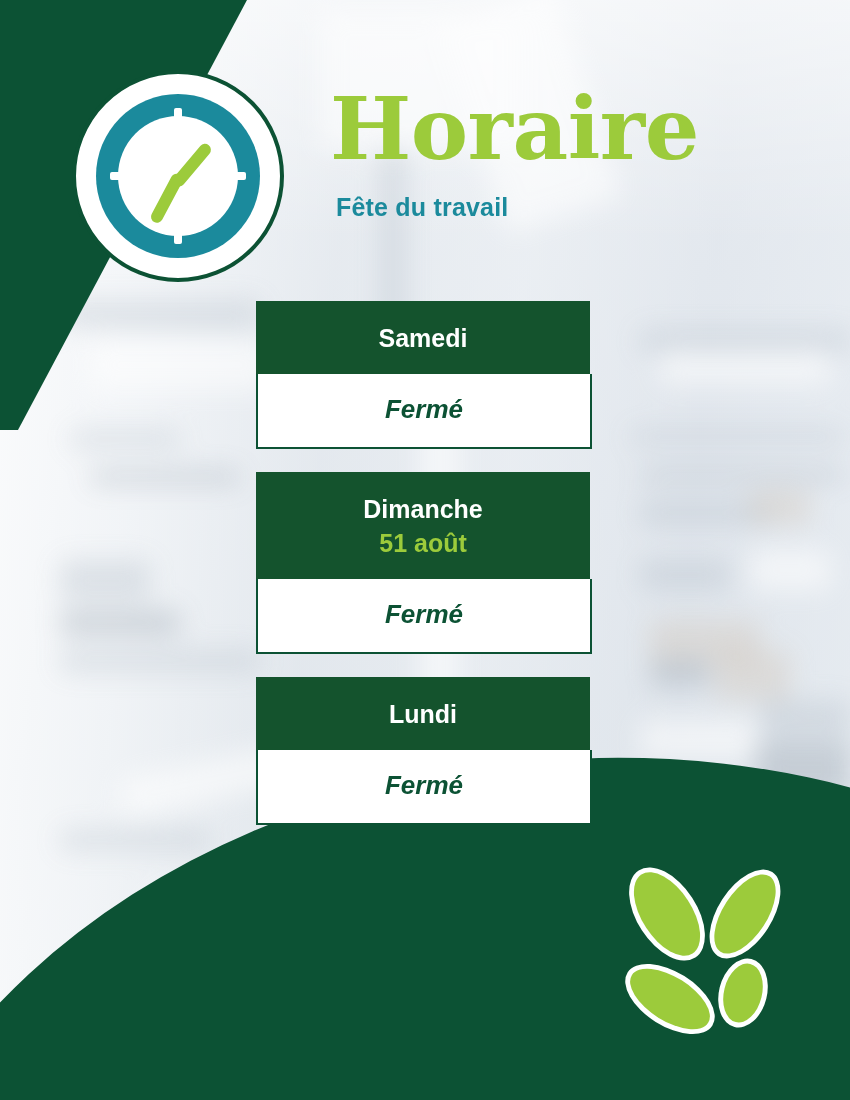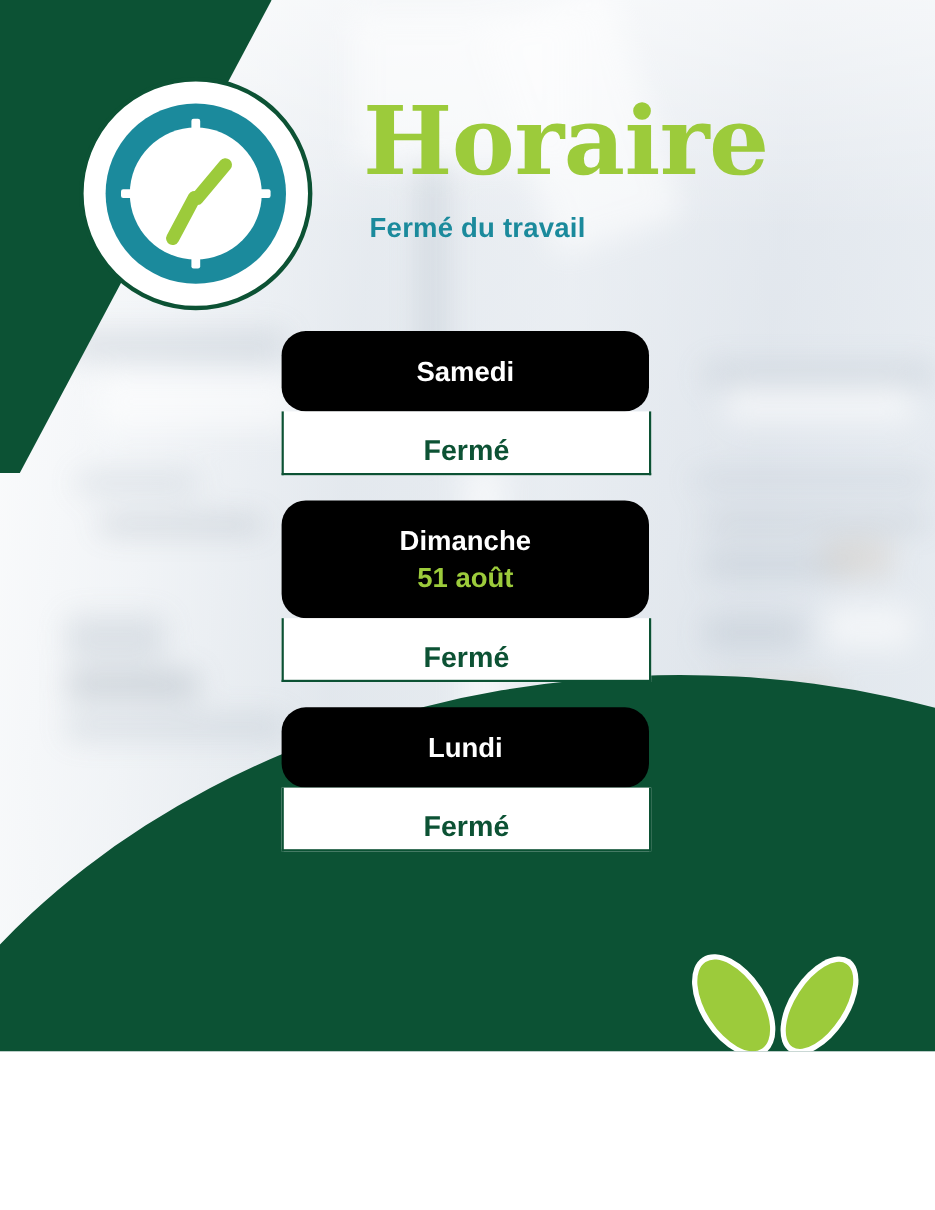--- a/index.html
+++ b/index.html
@@ -7,21 +7,21 @@
     padding: 0;
     background: #ffffff;
   }
   body {
     font-family: "Liberation Sans", sans-serif;
   }
 
   .poster {
     position: relative;
     width: 850px;
-    height: 956px;
+    height: 1100px;
     overflow: hidden;
     background: #dfe5ea;
   }
 
   
   .photo-bg {
     position: absolute;
     inset: 0;
     background:
       
@@ -167,50 +167,50 @@
     position: absolute;
     left: 256px;
     top: 301px;
     width: 336px;
   }
   .day-card {
     margin-bottom: 23px;
     width: 336px;
   }
   .day-card .card-head {
-    background: #000000;
+    background: #14532d;
     padding: 22px 10px 20px;
     text-align: center;
     width: 334px;
     box-sizing: border-box;
-    border-radius: 22px;
   }
   .day-card .day-name {
     font-family: "Liberation Sans", sans-serif;
     font-weight: 700;
     font-size: 25px;
     color: #ffffff;
     line-height: 1.25;
   }
   .day-card .day-date {
     font-family: "Liberation Sans", sans-serif;
     font-weight: 700;
     font-size: 25px;
     color: #9ccb3b;
     line-height: 1.3;
     margin-top: 1px;
   }
   .day-card .card-body {
     background: #ffffff;
     border: 2px solid #0c5234;
     border-top: none;
-    padding: 20px 10px 5px;
+    padding: 20px 10px 22px;
     text-align: center;
     width: 336px;
     box-sizing: border-box;
+    font-style: italic;
   }
   .day-card .status {
     font-family: "Liberation Sans", sans-serif;
     font-weight: 600;
     font-size: 26px;
     color: #0c5234;
   }
 
   
   .butterfly {
@@ -270,21 +270,21 @@
       <div class="tick t12"></div>
       <div class="tick t3"></div>
       <div class="tick t6"></div>
       <div class="tick t9"></div>
       <div class="hand hour"></div>
       <div class="hand minute"></div>
     </div>
 
     <div class="title-block">
       <h1 class="poster-title">Horaire</h1>
-      <div class="poster-subtitle">Fermé du travail</div>
+      <div class="poster-subtitle">Fête du travail</div>
     </div>
   </div>
 
   <div class="schedule">
 
     <div class="day-card">
       <div class="card-head">
         <div class="day-name">Samedi</div>
       </div>
       <div class="card-body">

